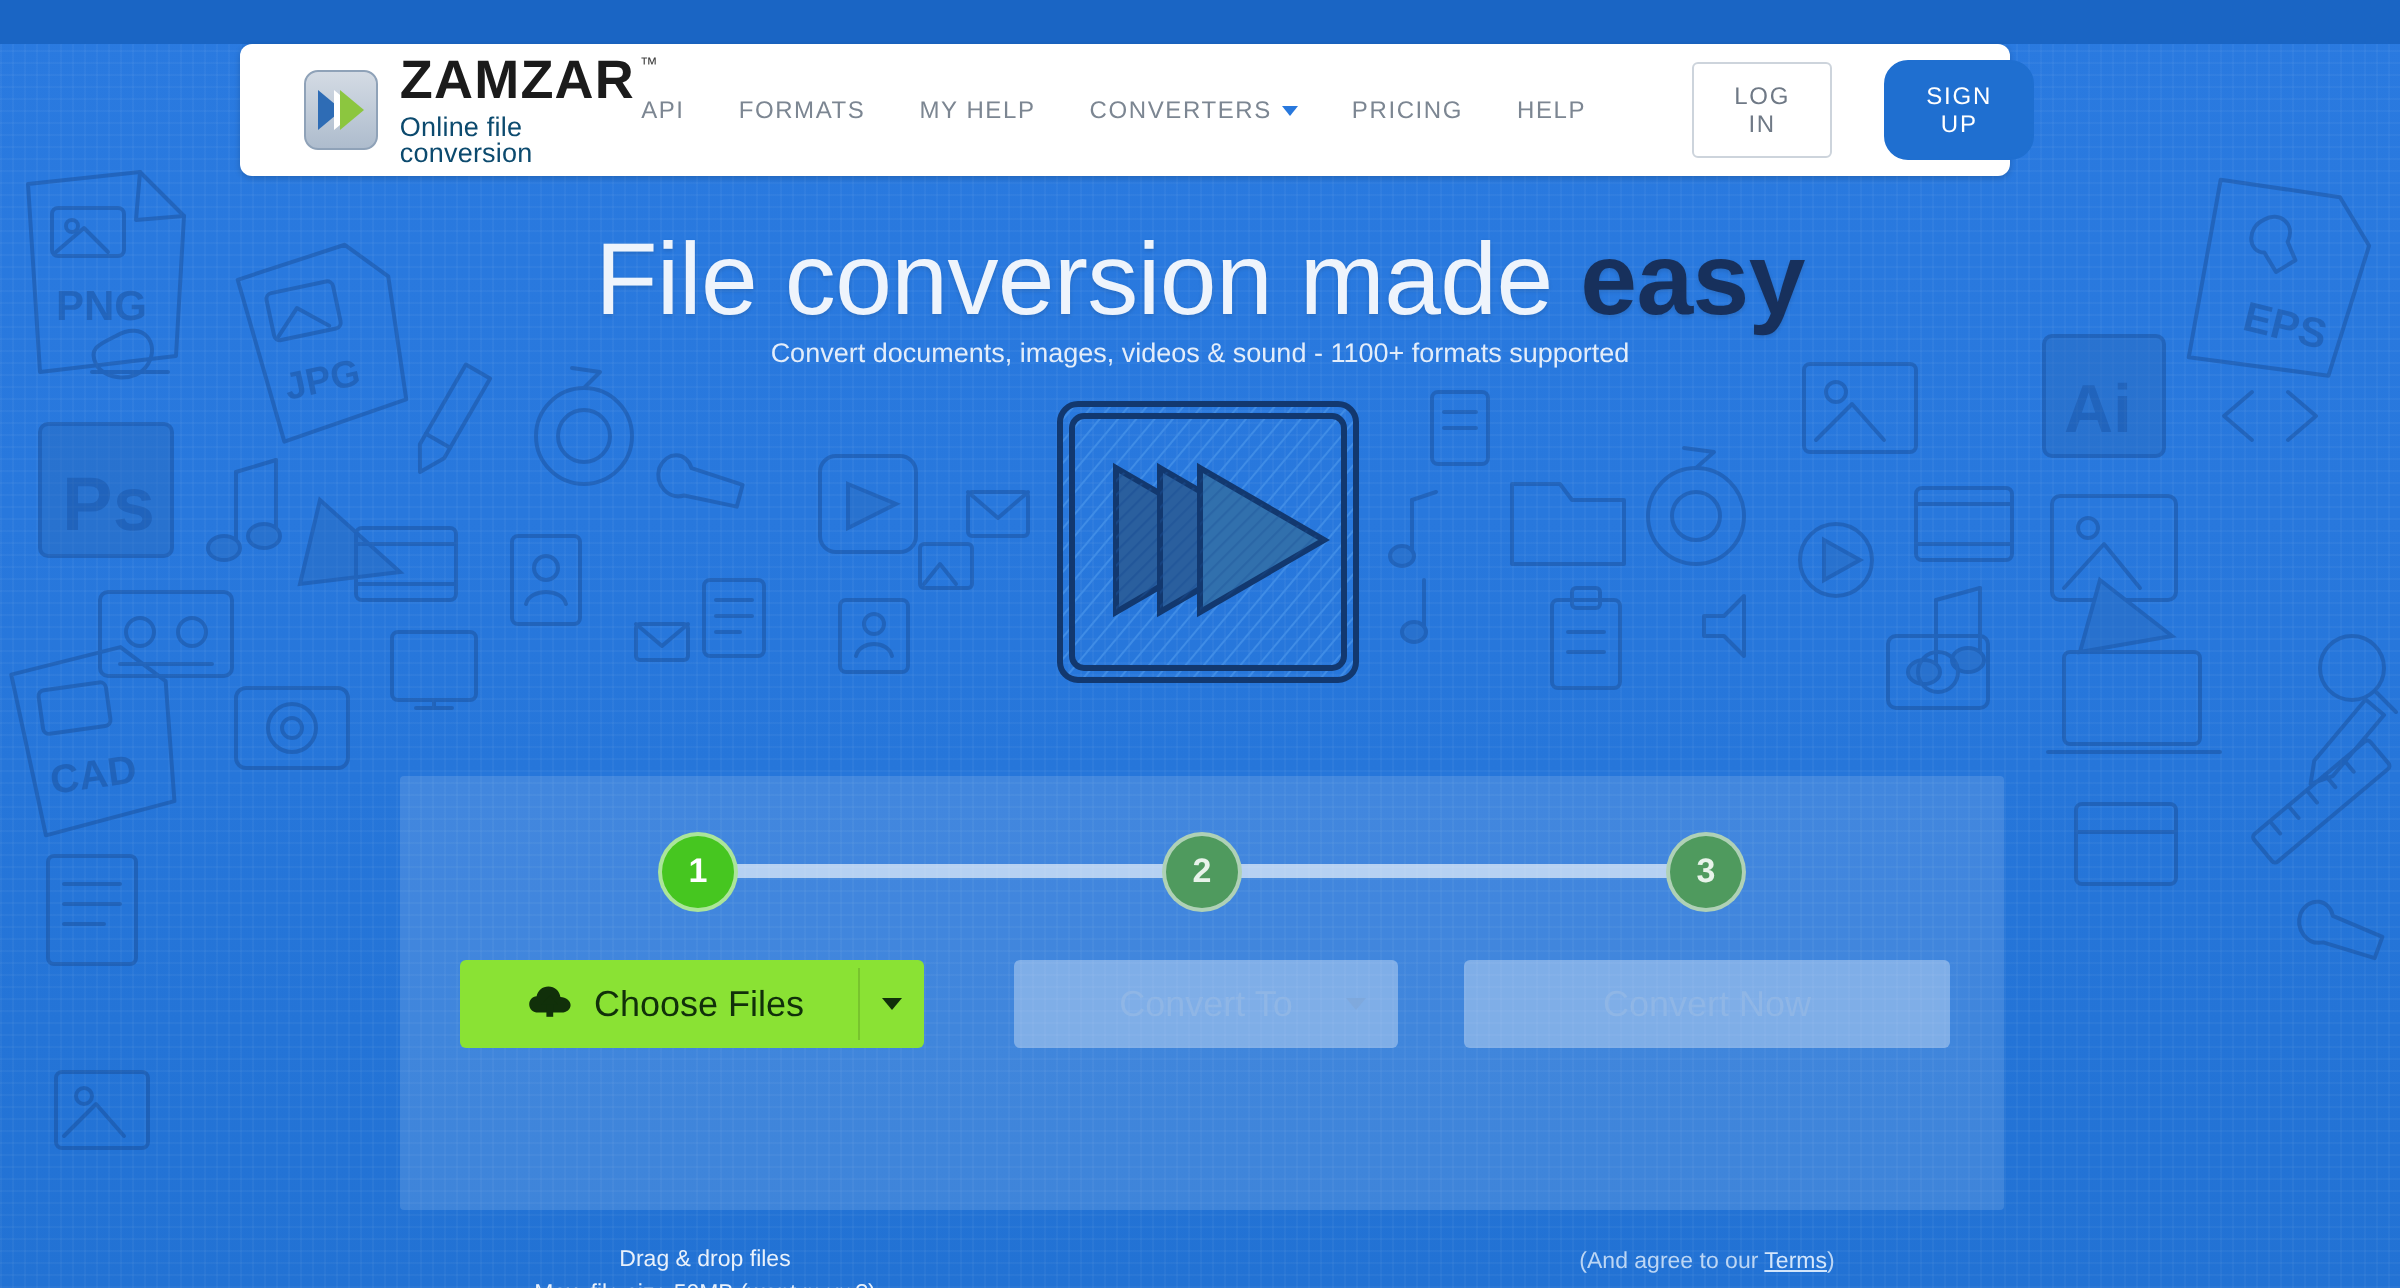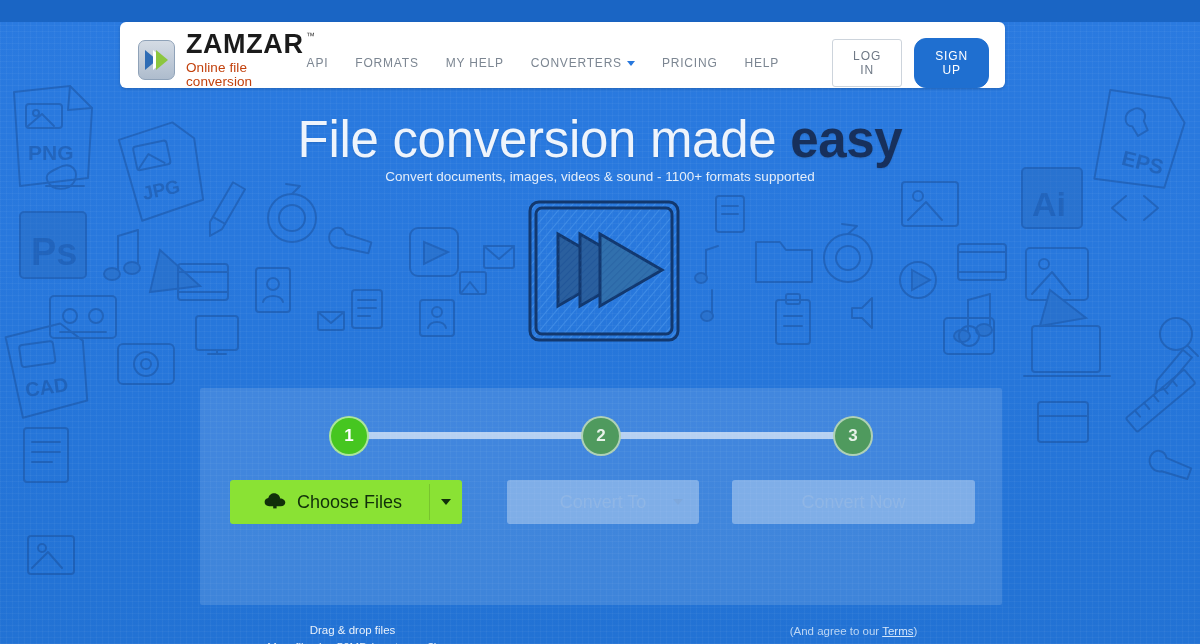--- a/index.html
+++ b/index.html
@@ -48,61 +48,61 @@
   
   .header {
     position: absolute;
     left: 120px;
     top: 22px;
     width: 885px;
     height: 66px;
     background: #ffffff;
     border-radius: 6px;
     display: flex;
-    align-items: flex-end;
-    padding: 0 16px 0 18px;
+    align-items: center;
+    padding: 0 16px 0 32px;
     box-shadow: 0 1px 3px rgba(0,0,0,0.18);
   }
 
   .logo-wrap { display: flex; align-items: center; gap: 11px; }
   .logo-mark {
     width: 40px; height: 40px;
     border-radius: 7px;
     background: linear-gradient(180deg, #d4dbe4 0%, #aebccd 100%);
     border: 1px solid #8fa2b8;
     display: flex; align-items: center; justify-content: center;
   }
   .logo-text { line-height: 1; }
   .logo-title {
     font-size: 27px; font-weight: bold; color: #1b1b1b;
     letter-spacing: 0.6px; position: relative; display: inline-block;
   }
   .logo-tm {
     font-size: 9px; font-weight: normal; color: #444;
     position: absolute; top: 1px; right: -12px;
   }
-  .logo-sub { font-size: 13.5px; color: #c2410c; margin-top: 3px; letter-spacing: 0.1px; }
+  .logo-sub { font-size: 13.5px; color: #0c4a6e; margin-top: 3px; letter-spacing: 0.1px; }
 
   .nav {
     margin-left: auto;
     display: flex; align-items: center; gap: 27px;
   }
   .nav-item {
     font-size: 12px; color: #7c8692; letter-spacing: 0.8px;
     text-decoration: none; white-space: nowrap;
     display: flex; align-items: center; gap: 5px; cursor: pointer;
   }
   .caret-down {
     width: 0; height: 0;
     border-left: 4px solid transparent;
     border-right: 4px solid transparent;
     border-top: 5px solid #2878dd;
   }
 
-  .auth { display: flex; align-items: center; gap: 12px; margin-left: 26px; }
+  .auth { display: flex; align-items: center; gap: 26px; margin-left: 26px; }
   .btn-login {
     font-size: 12px; letter-spacing: 0.9px; color: #6f7986;
     background: #fff; border: 1px solid #cdd4dc; border-radius: 3px;
     padding: 9px 20px; cursor: pointer; font-family: inherit;
   }
   .btn-signup {
     font-size: 12px; letter-spacing: 0.9px; color: #fff;
     background: #1f6fd0; border: 1px solid #1f6fd0; border-radius: 12px;
     padding: 10px 20px; cursor: pointer; font-family: inherit;
   }

